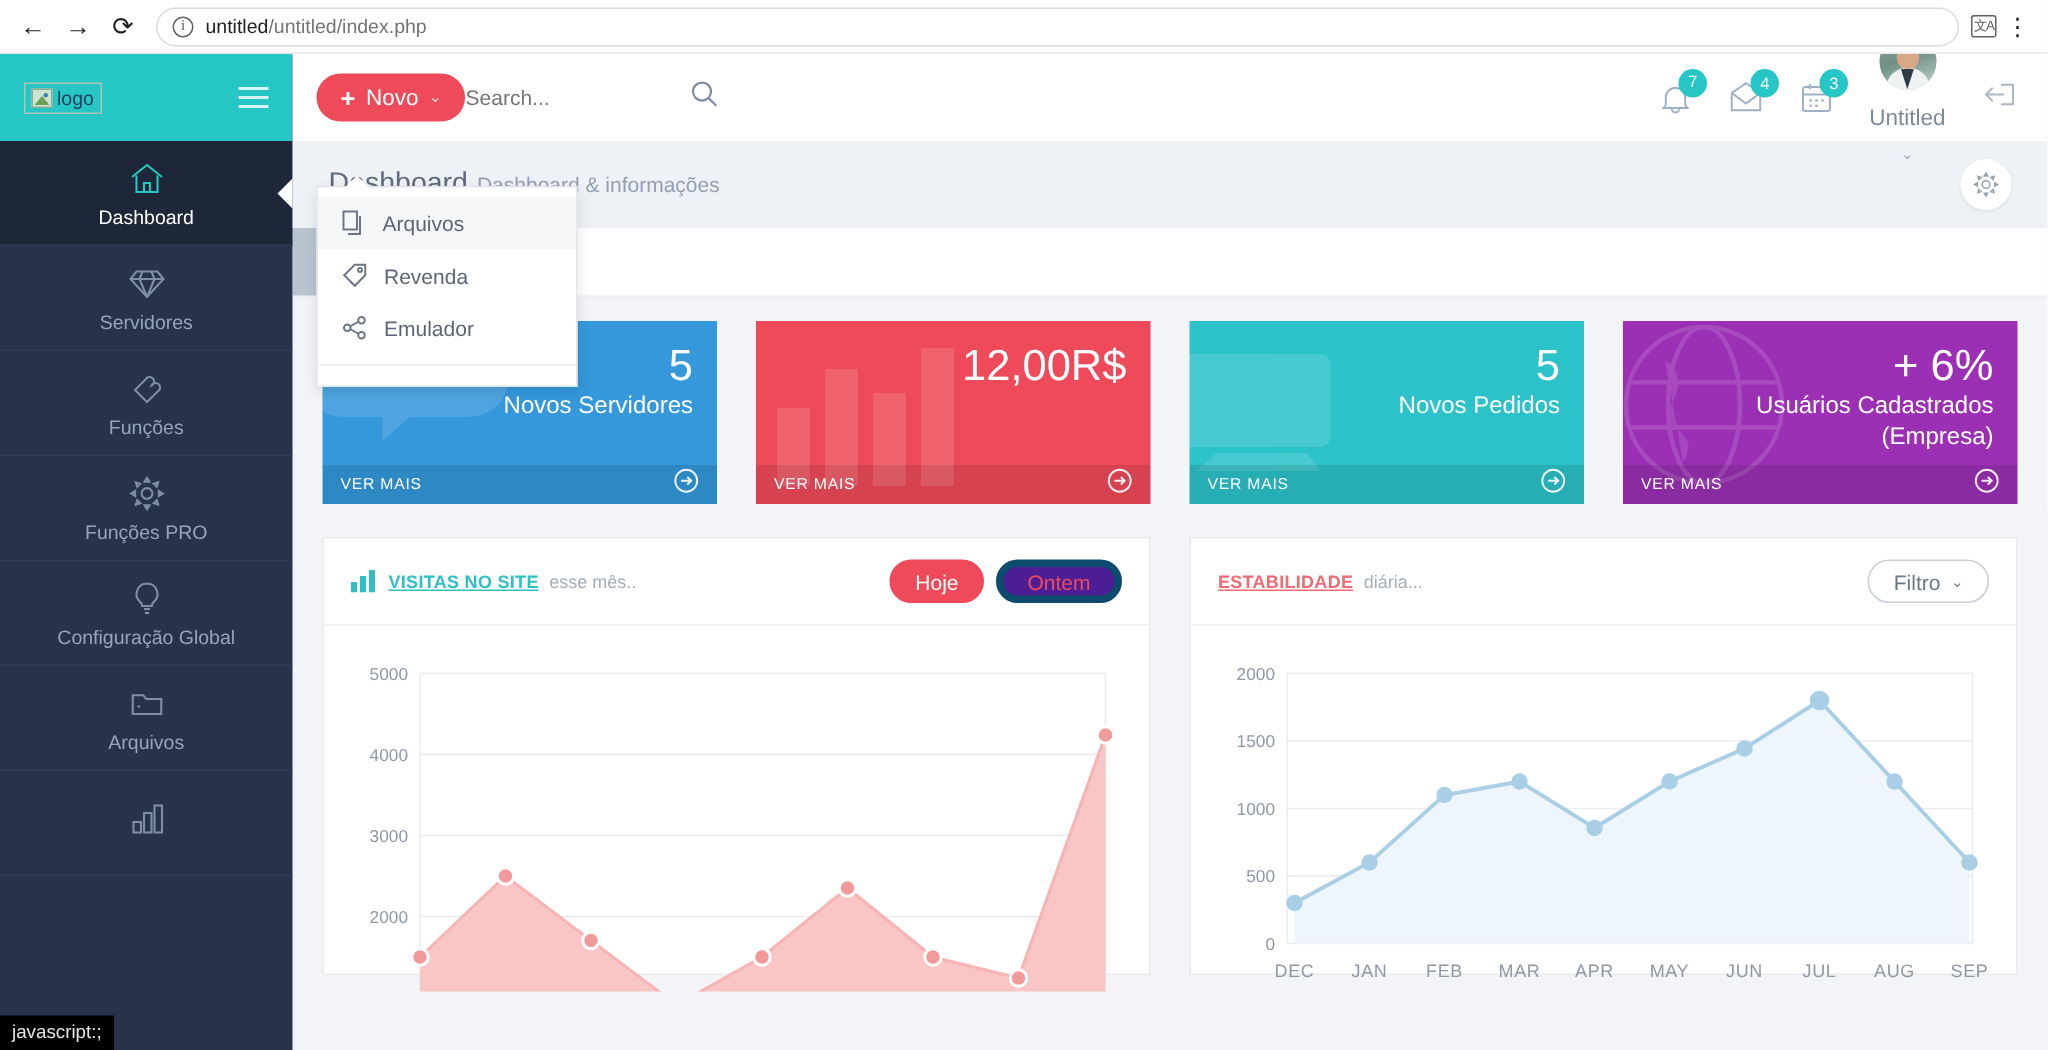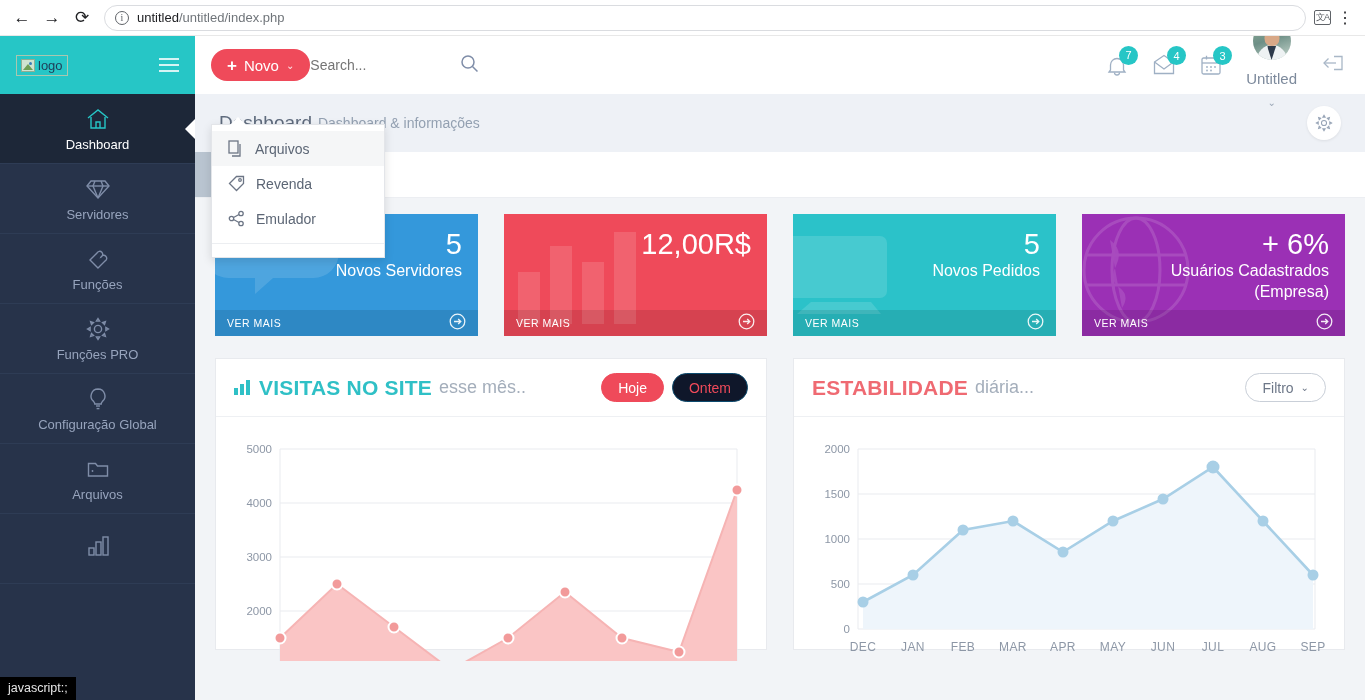--- a/index.html
+++ b/index.html
@@ -228,33 +228,33 @@
   .card-foot .more { font-size: 10.5px; letter-spacing: .5px; }
   .card-foot .arrow svg { stroke: #ffffff; fill: none; stroke-width: 1.3; opacity: .9; }
   .watermark { position: absolute; z-index: 1; opacity: .13; }
 
   .charts { display: flex; gap: 26px; margin-top: 22px; }
   .panel { flex: 1; background: #ffffff; border: 1px solid #e8eaee; }
   .panel-head {
     height: 58px; display: flex; align-items: center;
     padding: 0 18px; border-bottom: 1px solid #eef0f3;
   }
-  .panel-title { font-size: 21px; font-weight: bold; letter-spacing: .2px; }
+  .panel-title { font-size: 12px; font-weight: bold; letter-spacing: .2px; text-decoration: underline; }
   .panel-title.teal { color: #2fc0c6; }
   .panel-title.red { color: #ef6a72; }
-  .panel-sub { font-size: 18px; color: #a4aebb; margin-left: 7px; font-weight: normal; }
+  .panel-sub { font-size: 12px; color: #a4aebb; margin-left: 7px; font-weight: normal; }
   .head-icon { margin-right: 8px; display: flex; }
   .pill-group { margin-left: auto; display: flex; gap: 8px; }
   .pill {
     border-radius: 15px; height: 29px; padding: 0 16px; font-size: 14px;
     display: flex; align-items: center; cursor: pointer;
     font-family: "Liberation Sans", sans-serif;
   }
   .pill.solid { background: #ef4a5a; color: #ffffff; border: 1px solid #ef4a5a; }
-  .pill.outline { background: #0f172a; color: #ef4a5a; border: 1px solid #0c4a6e; }
+  .pill.outline { background: #4c1d95; color: #ef4a5a; border: 5px solid #0c4a6e; }
   .pill.gray { background: #ffffff; color: #6d7788; border: 1px solid #c9cfd8; gap: 7px; }
   .pill.gray .caret { font-size: 10px; }
   .panel-body { padding: 14px 10px 0 6px; height: 232px; }
   .panel-body svg { display: block; }
   .axis-lbl { font-size: 11.5px; fill: #8d97a6; font-family: "Liberation Sans", sans-serif; }
   .xaxis-lbl { font-size: 12px; fill: #8d97a6; font-family: "Liberation Sans", sans-serif; letter-spacing: .4px; }
 
   
   .status-tip {
     position: absolute; left: 0; bottom: 0; background: #000000;

